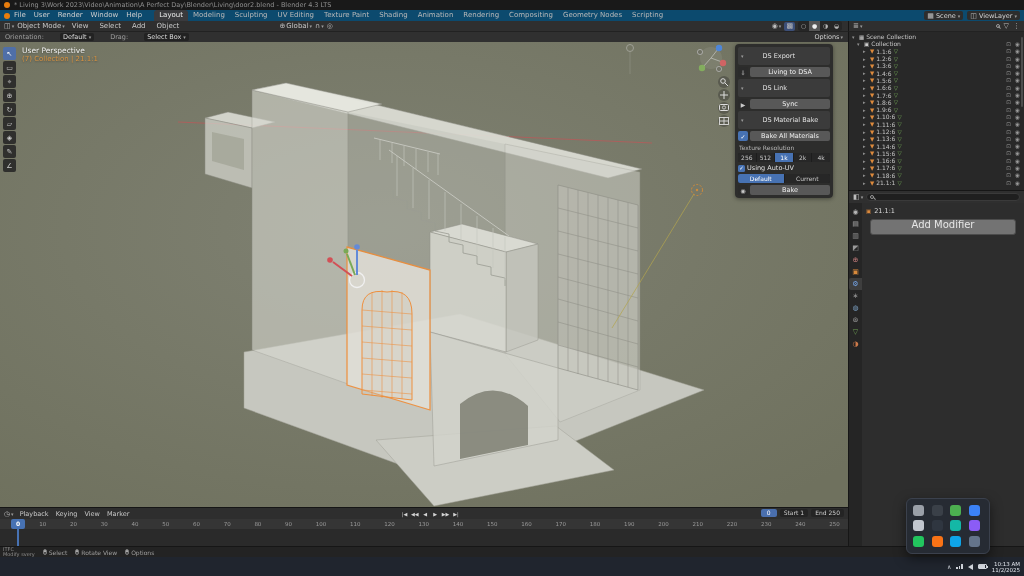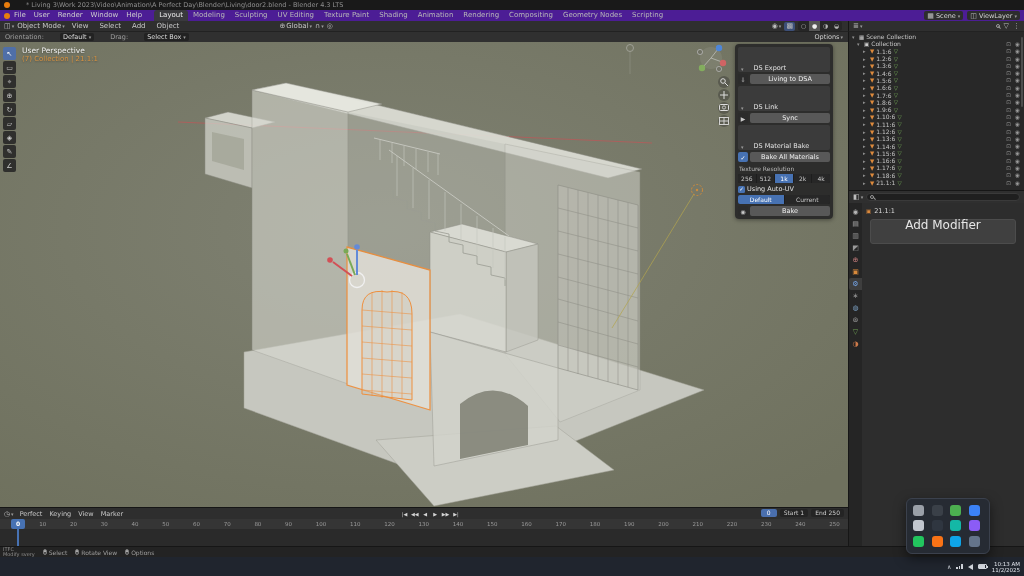--- a/index.html
+++ b/index.html
@@ -1,22 +1,22 @@
 <!DOCTYPE html>
 <html><head>
 <meta charset="utf-8">
 <style>
 *{margin:0;padding:0;box-sizing:border-box}
 html,body{width:1024px;height:576px;overflow:hidden}
 body{position:relative;background:#111;font-family:"DejaVu Sans",sans-serif;color:#c8c8c8}
 
-.titlebar{position:absolute;left:0;top:0;width:1024px;height:10px;background:#191919;display:flex;align-items:center;gap:16px;padding:0 4px;font-size:6.5px;color:#8f8f8f;white-space:nowrap}
+.titlebar{position:absolute;left:0;top:0;width:1024px;height:10px;background:#191919;display:flex;align-items:center;gap:4px;padding:0 4px;font-size:6.5px;color:#8f8f8f;white-space:nowrap}
 .blogo{width:6px;height:6px;border-radius:50%;background:#e87d0d;flex:0 0 auto}
 
-.menubar{position:absolute;left:0;top:10px;width:1024px;height:11px;background:#4c1d95;display:flex;align-items:center;padding:0 4px;font-size:7px;color:#cfcfcf;white-space:nowrap}
+.menubar{position:absolute;left:0;top:10px;width:1024px;height:11px;background:#0c4a6e;display:flex;align-items:center;padding:0 4px;font-size:7px;color:#cfcfcf;white-space:nowrap}
 .menu{padding:0 4px;line-height:11px}
 .ws-tabs{display:flex;margin-left:8px}
 .ws-tab{padding:0 5px;line-height:11px;color:#b9b9b9}
 .ws-tabs .ws-tab:nth-child(1){background:#3a3a3d;border-radius:3px 3px 0 0;color:#ececec}
 .sp{flex:1}
 .pillsel{display:flex;align-items:center;gap:2px;background:#2d2d2d;border-radius:2px;padding:0 3px;height:9px;margin-left:4px;font-size:6.5px;color:#d5d5d5}
 .dd{font-size:5px;color:#9a9a9a}
 
 .vp-header{position:absolute;left:0;top:21px;width:848px;height:11px;background:#2f2f2f;border-bottom:1px solid #222;display:flex;align-items:center;gap:3px;padding:0 4px;font-size:7px;white-space:nowrap}
 .hicon{font-size:7px;color:#bdbdbd}
@@ -31,21 +31,21 @@
 
 .viewport{position:absolute;left:0;top:42px;width:848px;height:465px;overflow:hidden;background:#7a7c6e}
 .vtoolbar{position:absolute;left:3px;top:5px;display:flex;flex-direction:column;gap:1px}
 .vtool{width:13px;height:13px;background:rgba(38,38,38,.88);border-radius:2px;color:#c9c9c9;font-size:7px;display:flex;align-items:center;justify-content:center}
 .vtool.active{background:#4f6fa8;color:#fff}
 .vp-info{position:absolute;left:22px;top:4px;line-height:9px;text-shadow:0 1px 2px rgba(0,0,0,.35)}
 .vp-info .l1{font-size:7.5px;color:#ededed}
 .vp-info .l2{font-size:7px;color:#d8913f}
 
 .npanel{position:absolute;left:735px;top:2px;width:98px;background:rgba(40,40,40,.94);border-radius:4px;padding:3px;display:flex;flex-direction:column;gap:2px;box-shadow:0 1px 4px rgba(0,0,0,.4)}
-.nhead{height:25px;background:#3b3b3b;border-radius:2px;display:flex;align-items:flex-end;gap:10px;padding:0 3px;font-size:6.5px;color:#e3e3e3}
+.nhead{height:18px;background:#3b3b3b;border-radius:2px;display:flex;align-items:center;gap:19px;padding:0 3px;font-size:6.5px;color:#e3e3e3}
 .nrow{display:flex;gap:2px;align-items:center}
 .nicon{width:10px;height:10px;background:#2b2b2b;border-radius:2px;display:flex;align-items:center;justify-content:center;font-size:6px;color:#c9c9c9;flex:0 0 auto}
 .nbtn{flex:1;height:10px;background:#585858;border-radius:2px;text-align:center;font-size:6.5px;line-height:10px;color:#f0f0f0;overflow:hidden}
 .nlabel{font-size:6px;color:#b8b8b8;padding:1px 1px 0}
 .nseg{display:flex;border-radius:2px;overflow:hidden;gap:1px;background:#1d1d1d}
 .seg{flex:1;text-align:center;background:#272727;color:#c9c9c9;font-size:6px;line-height:9px;height:9px}
 .seg.active{background:#4772b3;color:#fff}
 .chk{width:7px;height:7px;border-radius:1.5px;background:#4772b3;color:#fff;font-size:5.5px;line-height:7px;text-align:center;flex:0 0 auto}
 .chklabel{font-size:6.5px;color:#e0e0e0}
 
@@ -58,21 +58,21 @@
 .oscroll{position:absolute;right:1px;top:5px;width:2px;height:70px;background:#4d4d4d;border-radius:1px}
 
 .props{position:absolute;left:848px;top:190px;width:176px;height:356px;background:#2d2d2d;border-left:1px solid #161616;border-top:1px solid #161616}
 .props-header{height:12px;background:#2f2f2f;display:flex;align-items:center;gap:3px;padding:0 4px}
 .searchpill{flex:1;height:8px;background:#1f1f1f;border:1px solid #3a3a3a;border-radius:4px;display:flex;align-items:center;gap:3px;padding:0 3px;font-size:6px;color:#8a8a8a}
 .tabstrip{position:absolute;left:0;top:12px;bottom:0;width:13px;background:#252525;display:flex;flex-direction:column;align-items:center;padding-top:3px}
 .ptab{width:13px;height:12px;display:flex;align-items:center;justify-content:center;font-size:7px;color:#9a9a9a}
 .ptab.active{background:#3e3e3e;border-radius:2px 0 0 2px;color:#74a4e8}
 .props-content{margin-left:13px;padding:3px 4px}
 .crumb{display:flex;align-items:center;gap:3px;font-size:6.5px;color:#dcdcdc;height:10px}
-.addmod{margin:3px 4px;height:25px;background:#404040;border:1px solid #4c4c4c;border-radius:3px;text-align:center;font-size:12px;line-height:10px;color:#e6e6e6}
+.addmod{margin:3px 4px;height:16px;background:#737373;border:1px solid #4c4c4c;border-radius:3px;text-align:center;font-size:10px;line-height:10px;color:#e6e6e6}
 
 .timeline{position:absolute;left:0;top:507px;width:848px;height:39px;background:#2a2a2a;border-top:1px solid #161616}
 .tl-header{height:11px;background:#2e2e2e;display:flex;align-items:center;gap:5px;padding:0 4px;font-size:6.5px;color:#c9c9c9;position:relative}
 .tl-menu{padding:0 1px}
 .transport{position:absolute;left:400px;top:0;height:11px;display:flex;align-items:center;gap:1px}
 .tbtn{min-width:9px;text-align:center;font-size:5px;color:#d5d5d5;padding:0 1px}
 .tl-right{position:absolute;right:4px;top:1px;display:flex;gap:3px;align-items:center}
 .fr-pill{background:#4a6fae;border-radius:2px;color:#fff;font-size:6px;line-height:8px;height:8px;padding:0 6px}
 .se-pill{background:#242424;border-radius:2px;color:#cfcfcf;font-size:6px;line-height:8px;height:8px;padding:0 4px;display:flex;gap:2px}
 .ruler{position:absolute;left:0;top:11px;right:0;height:10px;background:#353535}
@@ -659,21 +659,21 @@
     <div class="addmod">Add Modifier</div>
   </div>
 </div>
 
 <div class="timeline">
   <div class="tl-header">
     <span class="hgroup">
         <span class="hicon">◷</span>
         <span class="dd">▾</span>
       </span>
-    <span class="tl-menu">Perfect</span>
+    <span class="tl-menu">Playback</span>
       <span class="tl-menu">Keying</span>
       <span class="tl-menu">View</span>
       <span class="tl-menu">Marker</span>
     <span class="transport">
       <span class="tbtn">|◀</span>
       <span class="tbtn">◀◀</span>
       <span class="tbtn">◀</span>
       <span class="tbtn">▶</span>
       <span class="tbtn">▶▶</span>
       <span class="tbtn">▶|</span>

